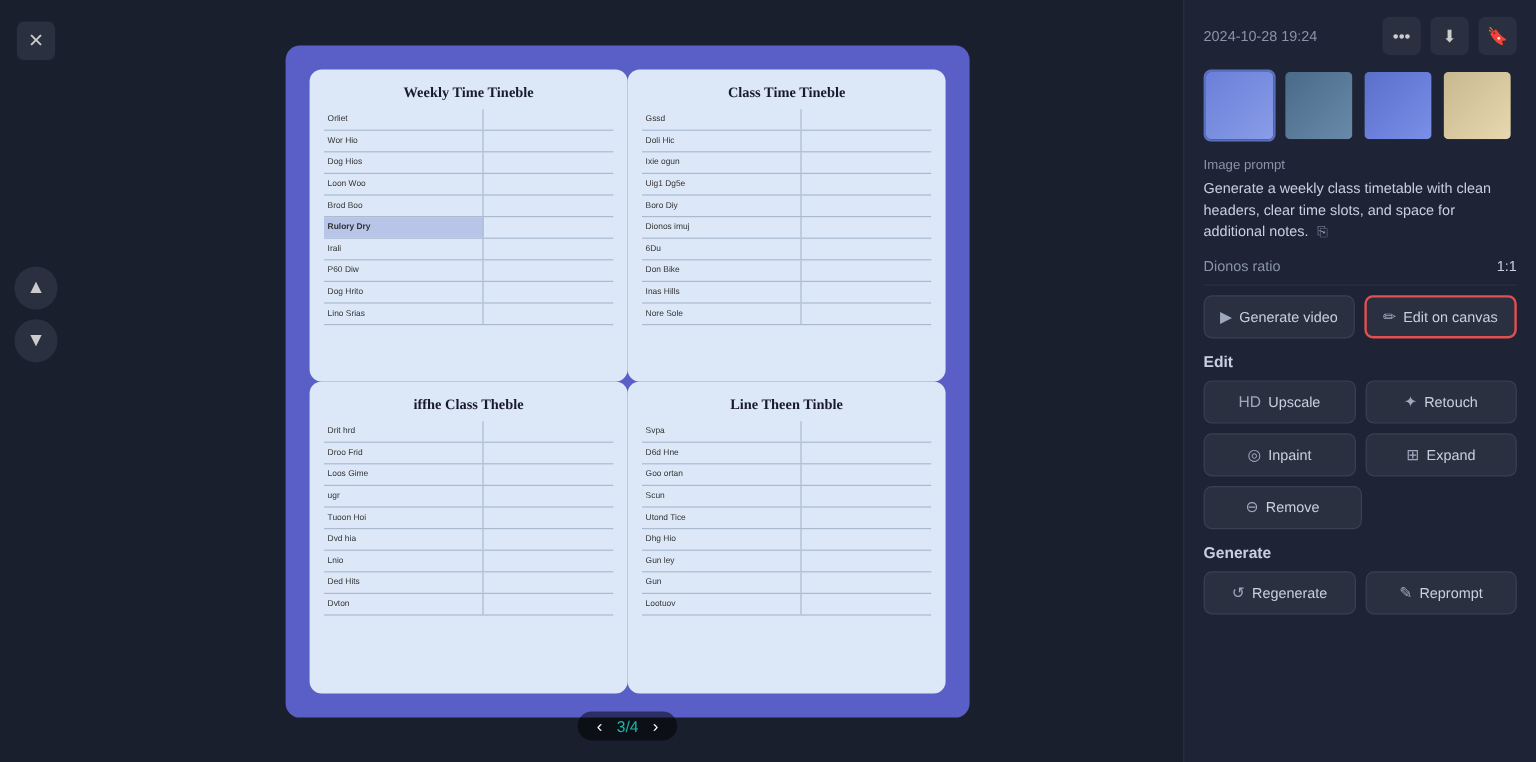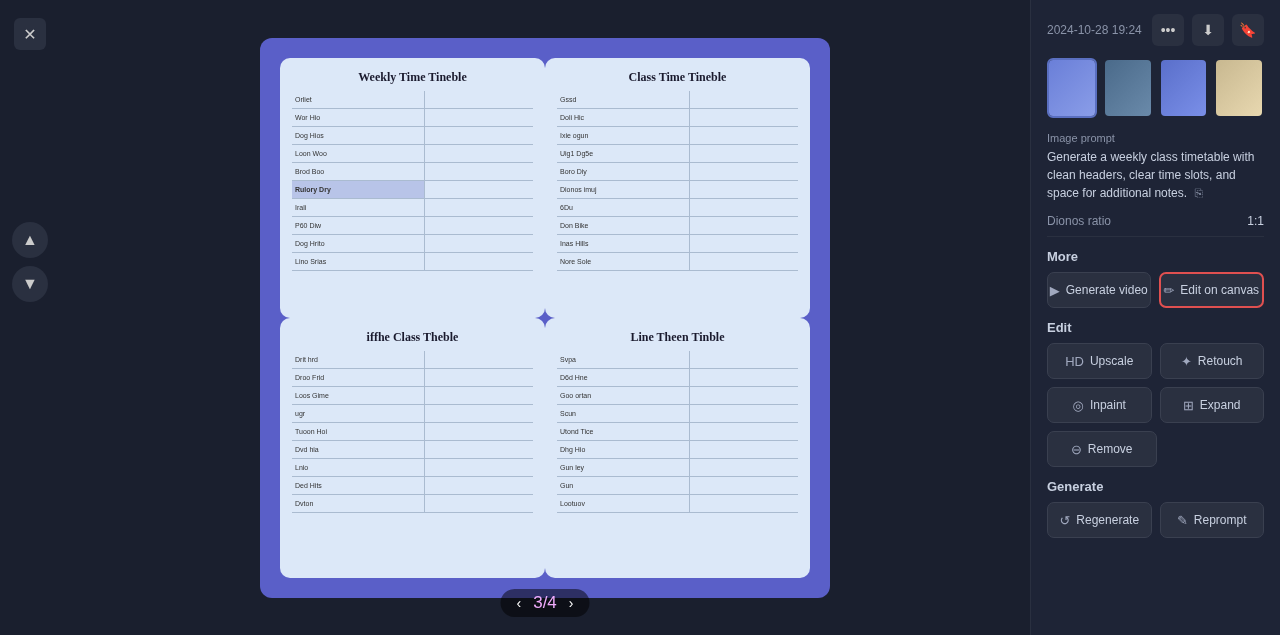--- a/index.html
+++ b/index.html
@@ -119,41 +119,41 @@
     .pagination .page-btn {
       background: none;
       border: none;
       color: #fff;
       font-size: 14px;
       cursor: pointer;
       padding: 0 4px;
     }
 
     .pagination .page-text {
-      color: #f0abfc;
-      font-size: 17px;
+      color: #14b8a6;
+      font-size: 13px;
     }
 
     .nav-arrow {
       width: 36px;
       height: 36px;
       background: #2a3040;
       border: none;
       border-radius: 50%;
       color: #ccc;
       font-size: 16px;
       cursor: pointer;
       display: flex;
       align-items: center;
       justify-content: center;
     }
 
     
     .right-panel {
-      width: 250px;
+      width: 294px;
       background: #1e2436;
       padding: 14px 16px;
       overflow-y: auto;
       border-left: 1px solid #2a3040;
     }
 
     .panel-header {
       display: flex;
       align-items: center;
       justify-content: space-between;
@@ -523,21 +523,20 @@
     <span class="copy-icon">⎘</span>
   </div>
 
   <div class="info-row">
     <span class="info-key">Dionos ratio</span>
     <span class="info-value">1:1</span>
   </div>
 
   <div class="divider"></div>
 
-  <div class="section-title">More</div>
   <div class="buttons-row">
     <button class="action-btn">
       <span class="btn-icon">▶</span>
       <span>Generate video</span>
     </button>
     <button class="action-btn highlighted">
       <span class="btn-icon">✏</span>
       <span>Edit on canvas</span>
     </button>
   </div>

